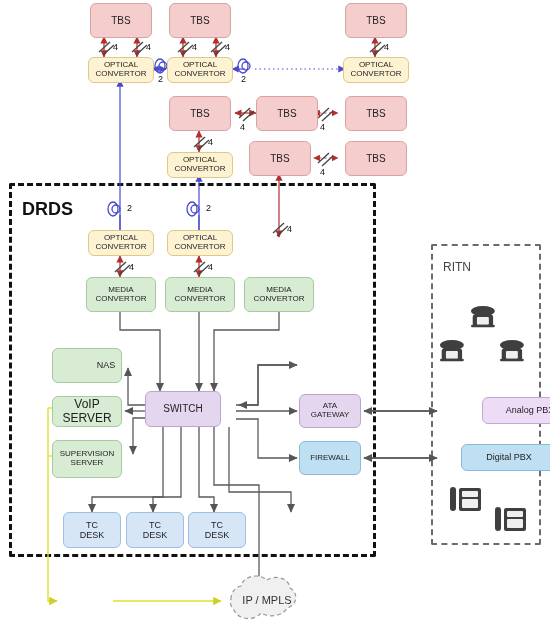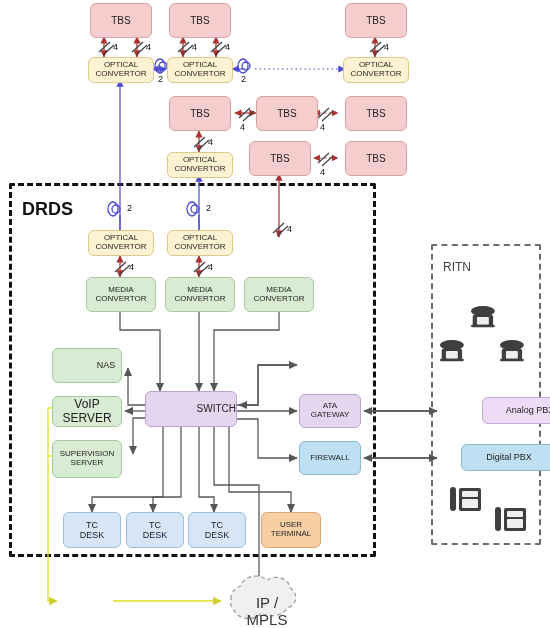--- a/index.html
+++ b/index.html
@@ -20,21 +20,21 @@
   .c-yellow{background:#fdf36a;border-color:#c9bf2c;color:#222;}
   .c-pbxp{background:#eedcf7;border-color:#c4a6d8;color:#222;margin-left:45px;}
 
   .zone{position:absolute;box-sizing:border-box;border:3px dashed #111;border-radius:2px;}
   .zone.thin{border:2px dashed #6b6b6b;}
   .zone-label{position:absolute;font-weight:bold;color:#111;}
   .zone-label.sub{font-weight:normal;color:#444;}
 
   svg.layer{position:absolute;left:0;top:0;width:550px;height:628px;pointer-events:none;}
   .num{position:absolute;font-size:9px;color:#111;}
-  .cloud-txt{position:absolute;font-size:15px;color:#333;}
+  .cloud-txt{position:absolute;font-size:11px;color:#333;}
 </style>
 </head>
 <body>
 
 <div id="stage">
 
   <div class="zone" style="left:9px;top:183px;width:367px;height:374px;"></div>
   <div class="zone-label" style="left:22px;top:199px;font-size:18px;">DRDS</div>
 
   <div class="zone thin" style="left:431px;top:244px;width:110px;height:301px;"></div>
@@ -308,21 +308,21 @@
     <span class="lbl" style="font-size:9px;">NAS</span>
     </div>
   <div class="node c-green" style="left:52px;top:396px;width:70px;height:31px;">
     <span class="lbl" style="font-size:12px;">VoIP SERVER</span>
     </div>
   <div class="node c-green" style="left:52px;top:440px;width:70px;height:38px;">
     <span class="lbl" style="font-size:8px;">SUPERVISION
 SERVER</span>
     </div>
 
-  <div class="node c-purple" style="left:145px;top:391px;width:92px;height:36px;justify-content:flex-end;">
+  <div class="node c-purple" style="left:145px;top:391px;width:76px;height:36px;">
     <span class="lbl" style="font-size:10px;">SWITCH</span>
     </div>
 
   <div class="node c-purple" style="left:299px;top:394px;width:62px;height:34px;">
     <span class="lbl" style="font-size:8px;">ATA
 GATEWAY</span>
     </div>
   <div class="node c-blue" style="left:299px;top:441px;width:62px;height:34px;">
     <span class="lbl" style="font-size:8px;">FIREWALL</span>
     </div>
@@ -332,24 +332,20 @@
 DESK</span>
     </div>
   <div class="node c-blue2" style="left:126px;top:512px;width:58px;height:36px;">
     <span class="lbl" style="font-size:9px;">TC
 DESK</span>
     </div>
   <div class="node c-blue2" style="left:188px;top:512px;width:58px;height:36px;">
     <span class="lbl" style="font-size:9px;">TC
 DESK</span>
     </div>
-  <div class="node c-orange" style="left:261px;top:512px;width:60px;height:36px;">
-    <span class="lbl" style="font-size:8px;">USER
-TERMINAL</span>
-    </div>
 
 
   <div class="cloud-txt" style="left:237px;top:594px;width:60px;text-align:center;">IP / MPLS</div>
 
   <div class="node c-pbxp" style="left:437px;top:397px;width:96px;height:27px;">
     <span class="lbl" style="font-size:9px;">Analog PBX</span>
     </div>
   <div class="node c-blue" style="left:437px;top:444px;width:96px;height:27px;margin-left:24px;">
     <span class="lbl" style="font-size:9px;">Digital PBX</span>
     </div>

